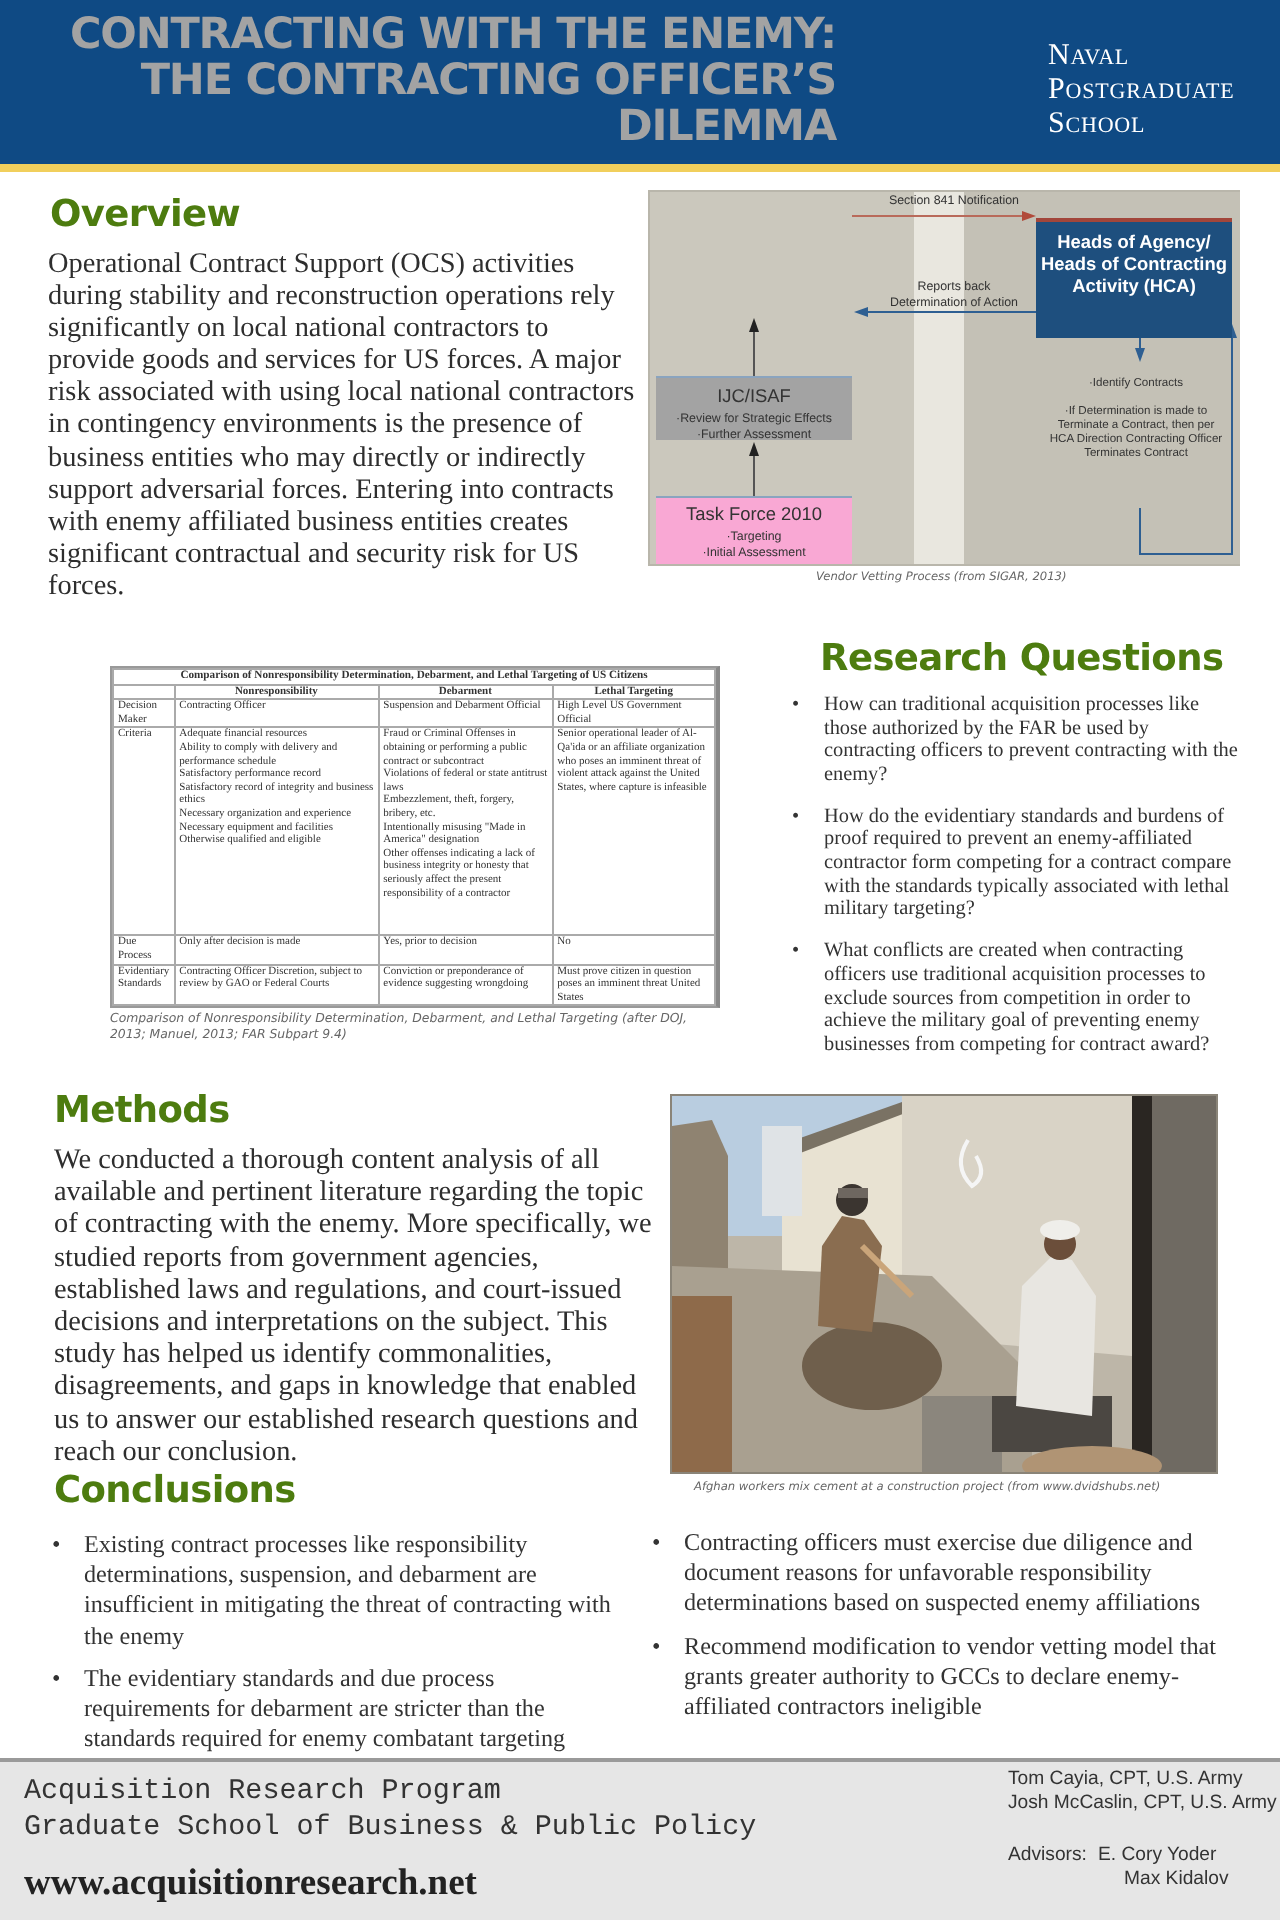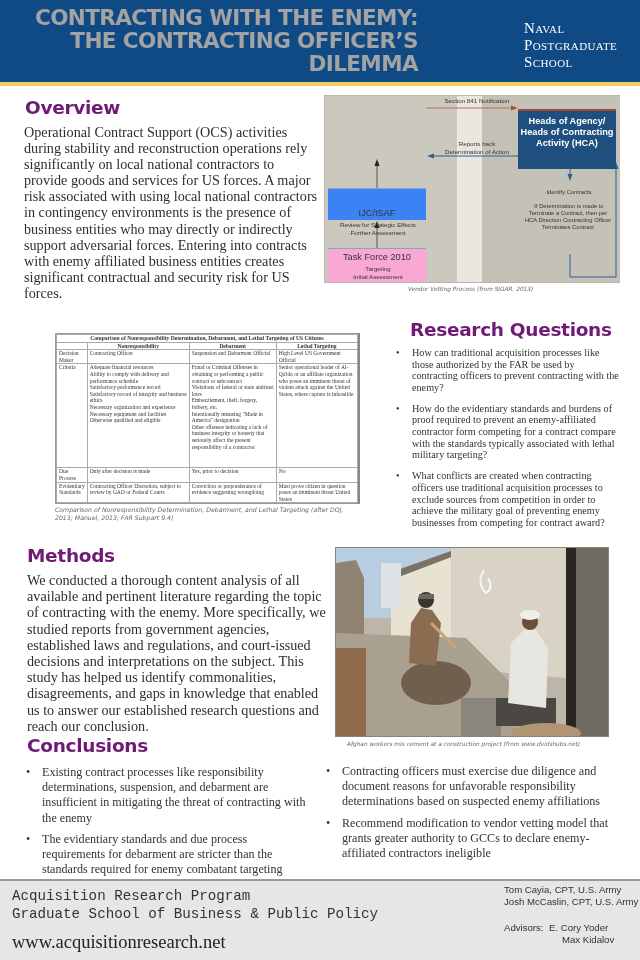--- a/index.html
+++ b/index.html
@@ -8,33 +8,33 @@
 
   
   .header { position: absolute; left: 0; top: 0; width: 640px; height: 82px; background: #0f4a84; }
   .header-stripe { position: absolute; left: 0; top: 82px; width: 640px; height: 4px; background: #f1cf5c; }
   .header-title { position: absolute; left: 28px; top: 6px; width: 390px; color: #a3a3a3;
     font-family: "DejaVu Sans", sans-serif; font-weight: bold; font-size: 21.5px; line-height: 23px; letter-spacing: -0.6px; text-align: right; }
   .logo { position: absolute; left: 425px; top: 14px; width: 90px; height: 60px; }
   .school-name { position: absolute; left: 524px; top: 20px; color: #ffffff; font-family: "Liberation Serif", serif;
     font-size: 15px; line-height: 17px; letter-spacing: 0.4px; font-variant: small-caps; }
 
-  h2.sec { position: absolute; font-family: "DejaVu Sans", sans-serif; font-weight: bold; font-size: 18.5px; color: #701a75; letter-spacing: -0.3px; }
+  h2.sec { position: absolute; font-family: "DejaVu Sans", sans-serif; font-weight: bold; font-size: 18.5px; color: #4d7c0f; letter-spacing: -0.3px; }
   .para { position: absolute; font-family: "Liberation Serif", serif; font-size: 14.2px; line-height: 16.1px; color: #2e2e2e; }
 
   
   .diagram { position: absolute; left: 324px; top: 95px; width: 296px; height: 188px; background: #cbc8bd; border: 1px solid #b9b6ab; }
   .diagram .band-light { position: absolute; left: 132px; top: 0; width: 25px; height: 186px; background: #e9e7df; }
   .diagram .band-mid { position: absolute; left: 157px; top: 0; width: 138px; height: 186px; background: #c4c1b6; }
   .dbox { position: absolute; text-align: center; font-family: "Liberation Sans", sans-serif; }
   .dbox .t { font-weight: bold; font-size: 9.2px; line-height: 11px; }
   .dbox .b { font-size: 6.2px; line-height: 7.5px; }
   .box-cc { left: 3px; top: 11px; width: 98px; height: 50px; background: #a2463b; color: #fff; padding-top: 6px; border-top: 2px solid #b9a297; }
   .box-hca { left: 193px; top: 13px; width: 98px; height: 60px; background: #1e4f7e; color: #fff; padding-top: 5px; border-top: 2px solid #a2463b; }
-  .box-ijc { left: 3px; top: 92px; width: 98px; height: 32px; background: #3b82f6; color: #333; padding-top: 19px; border-top: 1px solid #8aa4bf; }
+  .box-ijc { left: 3px; top: 92px; width: 98px; height: 32px; background: #a3a3a3; color: #333; padding-top: 4px; border-top: 1px solid #8aa4bf; }
   .box-ijc .t, .box-tf .t { font-weight: normal; }
   .box-tf { left: 3px; top: 152px; width: 98px; height: 34px; background: #f9a8d4; color: #333; padding-top: 3px; border-top: 1px solid #8aa4bf; }
   .dlabel { position: absolute; font-family: "Liberation Sans", sans-serif; font-size: 6.2px; line-height: 7.5px; color: #333; text-align: center; }
   .hca-notes { position: absolute; left: 198px; top: 93px; width: 90px; font-family: "Liberation Sans", sans-serif; font-size: 5.8px; line-height: 7px; text-align: center; color: #333; }
   .diagram svg { position: absolute; left: 0; top: 0; }
   .caption { position: absolute; font-family: "DejaVu Sans", sans-serif; font-style: italic; font-size: 5.8px; color: #666; }
 
   
   .tbl-wrap { position: absolute; left: 55px; top: 333px; width: 305px; border: 1px solid #999; border-right: 2px solid #888; }
   table.cmp { border-collapse: collapse; width: 100%; font-family: "Liberation Serif", serif; font-size: 5.5px; line-height: 6.6px; color: #333; }
@@ -51,21 +51,21 @@
   ul.clist li { position: relative; padding-left: 21px; margin-bottom: 6px; }
   ul.clist li::before { content: "•"; position: absolute; left: 5px; top: 0; }
 
   
   .photo { position: absolute; left: 335px; top: 547px; width: 274px; height: 190px; overflow: hidden; background: #b9b2a4; border: 1px solid #8a8478; }
 
   
   .footer { position: absolute; left: 0; top: 879px; width: 640px; height: 81px; background: #e6e6e6; border-top: 2px solid #9a9a9a; }
   .f-l1, .f-l2 { position: absolute; left: 12px; font-family: Liberation Mono, monospace; font-size: 14.2px; color: #333; }
   .f-l1 { top: 7px; } .f-l2 { top: 25px; }
-  .f-url { position: absolute; left: 12px; top: 51px; font-family: "Liberation Serif", serif; font-size: 18.5px; color: #222; font-weight: normal; }
+  .f-url { position: absolute; left: 12px; top: 51px; font-family: "Liberation Serif", serif; font-size: 18.5px; color: #222; font-weight: bold; }
   .f-auth { position: absolute; left: 504px; top: 3px; font-family: "Liberation Sans", sans-serif; font-size: 9.6px; line-height: 12px; color: #333; }
   .f-adv { position: absolute; left: 504px; top: 41px; font-family: "Liberation Sans", sans-serif; font-size: 9.6px; line-height: 12px; color: #333; }
   .f-adv .names { position: absolute; left: 45px; top: 0; white-space: nowrap; }
 </style>
 </head>
 <body>
 
 <div class="header">
   <div class="header-title">
     <div>CONTRACTING WITH THE ENEMY:</div>

